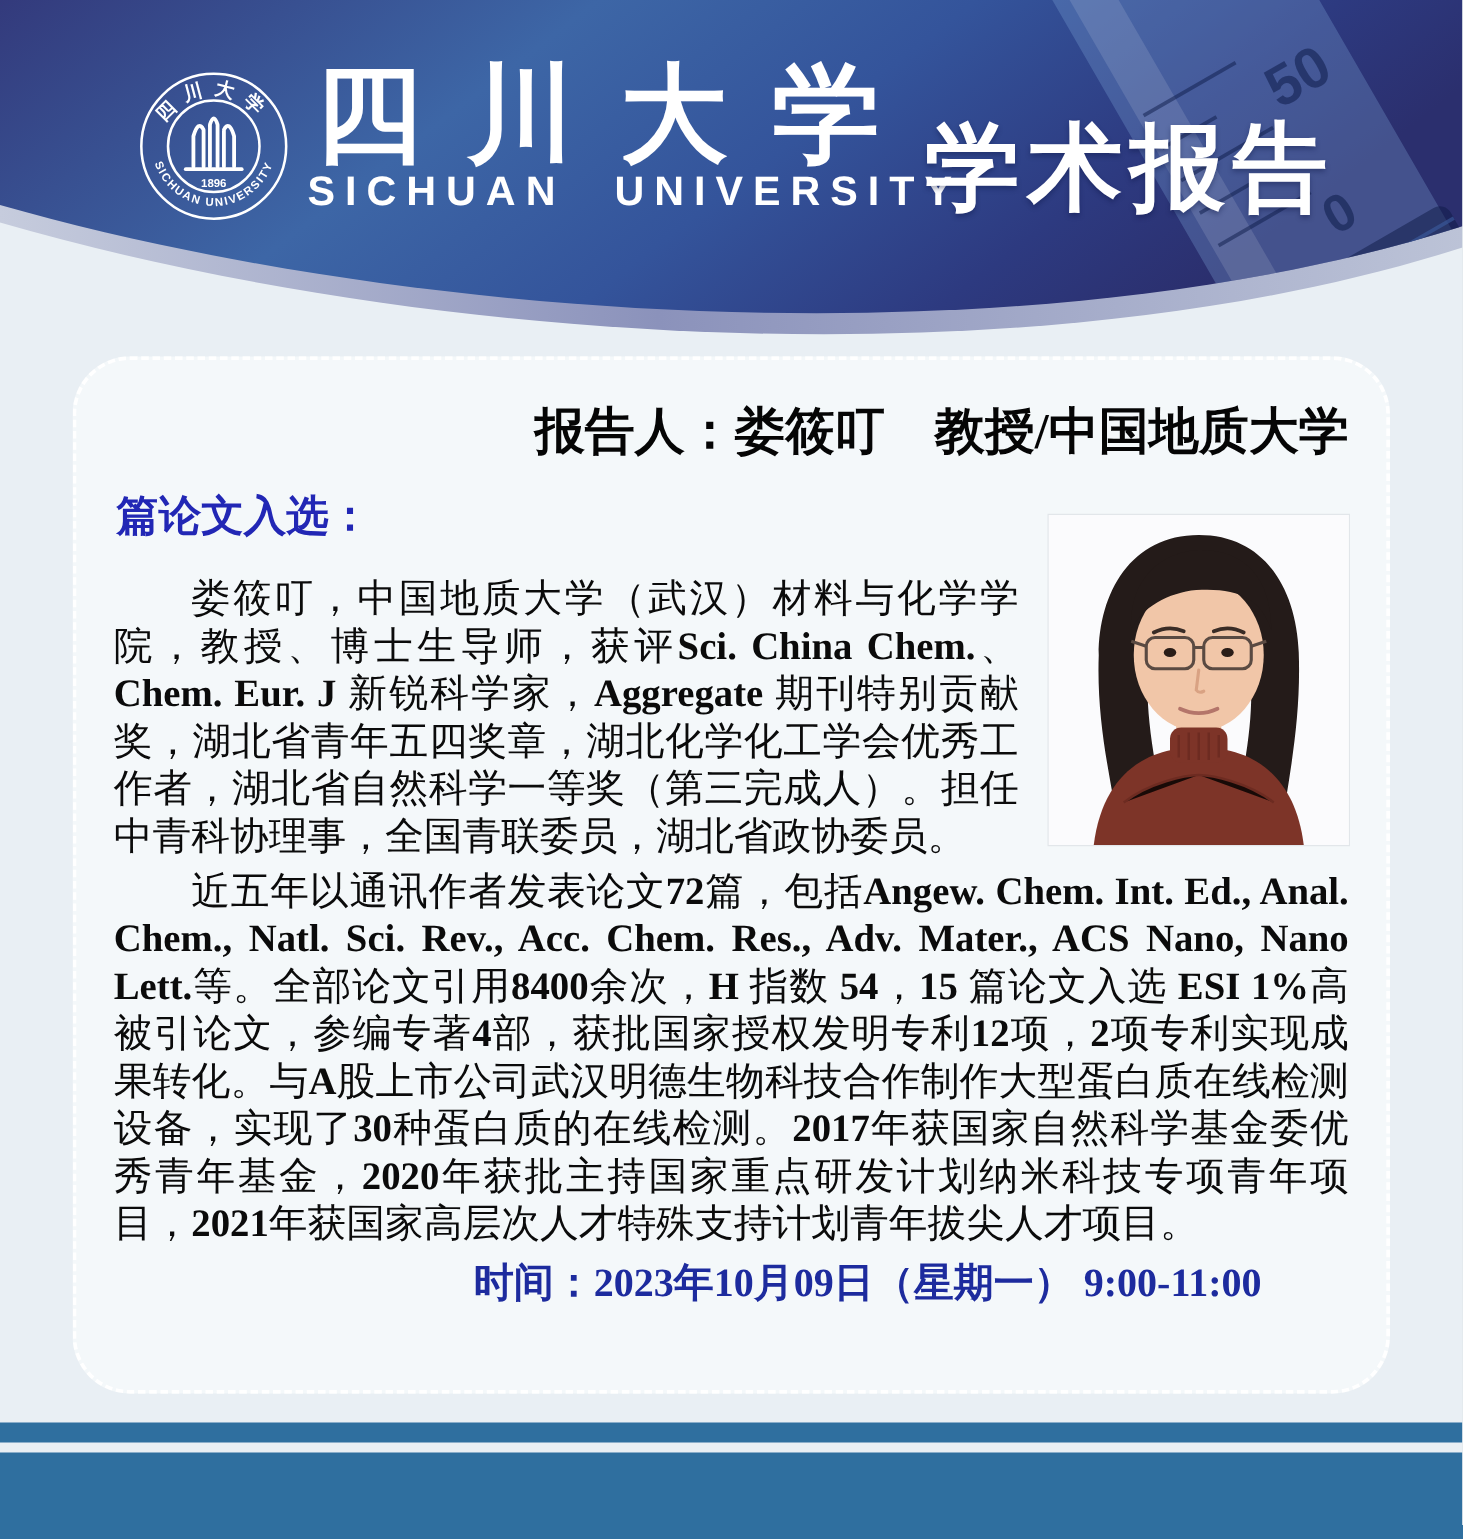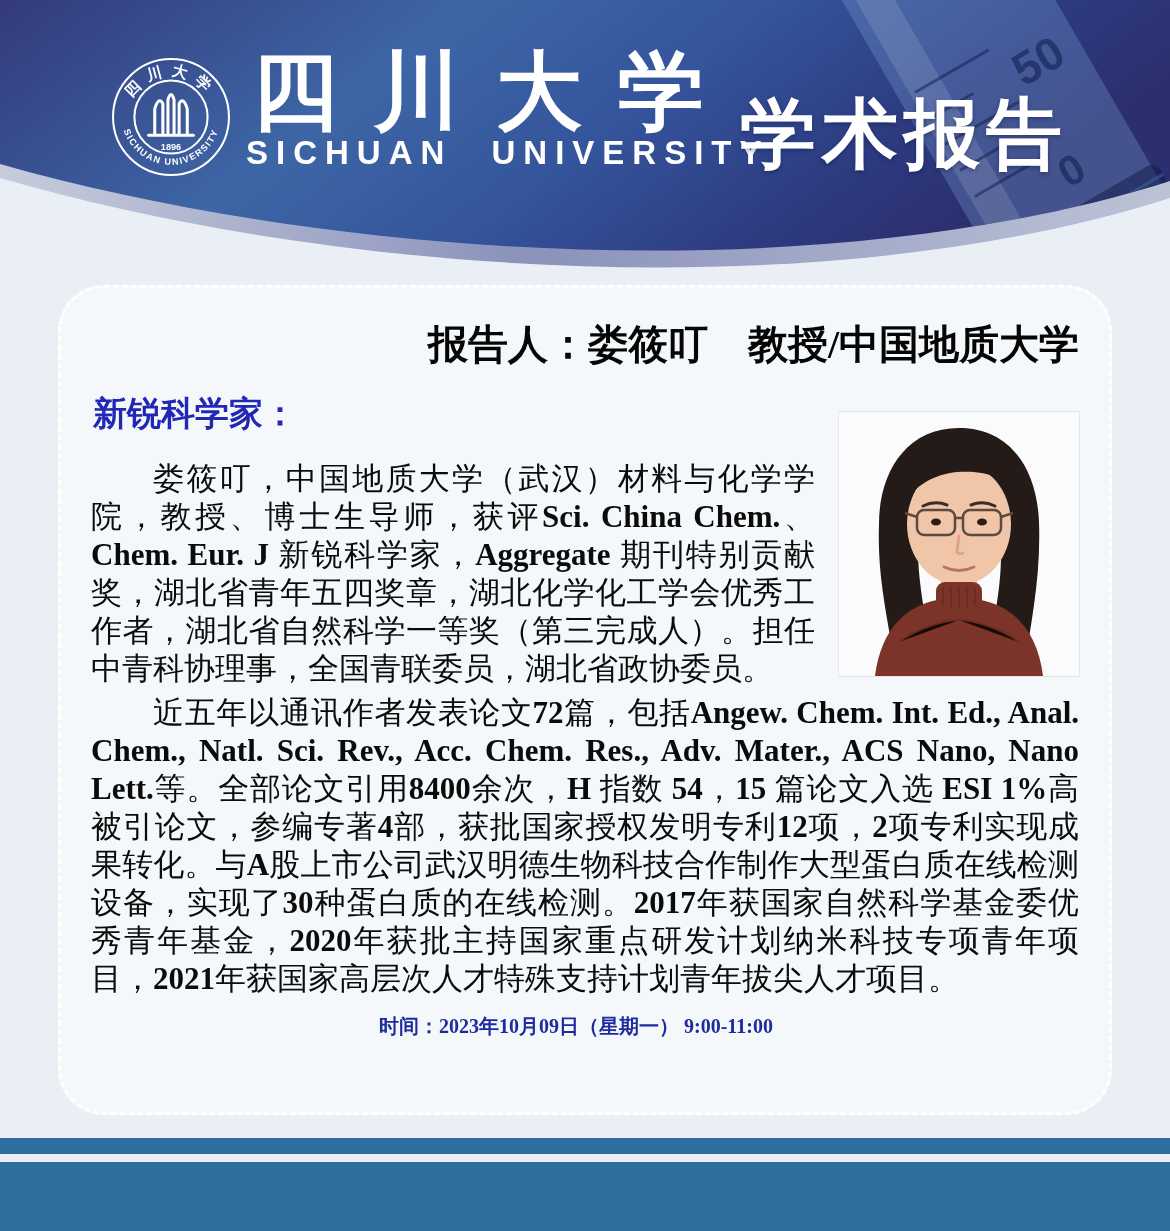--- a/index.html
+++ b/index.html
@@ -58,21 +58,21 @@
     margin:24px 0 0 2px;color:#2227b5;
     font-size:34px;line-height:44px;font-weight:bold;
   }
   .para{
     margin:24px 0 0 0;color:#0b0b0b;
     font-size:31px;line-height:38px;text-align:justify;text-indent:2em;
   }
   .para.second{margin-top:6px;}
   .details{
     margin:8px 0 18px 288px;color:#1d2b9e;
-    font-size:20px;line-height:40px;font-weight:bold;font-family:Liberation Serif, serif;
+    font-size:32px;line-height:40px;font-weight:bold;font-family:Liberation Serif, serif;
   }
   .detail-row{white-space:nowrap;}
   
   .stripe-thin{position:absolute;left:0;top:1138px;width:1170px;height:16px;background:#2f6f9f;}
   .stripe-thick{position:absolute;left:0;top:1162px;width:1170px;height:69px;background:#2f6f9f;}
 </style>
 </head>
 <body>
 
 <div class="poster">
@@ -187,21 +187,21 @@
             <path d="M60,230 C80,214 110,208 120,208 M180,230 C160,214 130,208 120,208"></path>
             <line x1="104" y1="176" x2="104" y2="194"></line>
             <line x1="112" y1="174" x2="112" y2="196"></line>
             <line x1="120" y1="174" x2="120" y2="196"></line>
             <line x1="128" y1="174" x2="128" y2="196"></line>
             <line x1="136" y1="176" x2="136" y2="194"></line>
           </g>
         </svg>
       </div>
 
-      <h3 class="bio-heading">新锐科学家：</h3>
+      <h3 class="bio-heading">篇论文入选：</h3>
       <p class="para"><span>娄筱叮，中国地质大学（武汉）材料与化学学院，教授、博士生导师，获评</span><span style="font-weight: bold;">Sci. China Chem.</span><span>、</span><span style="font-weight: bold;">Chem. Eur. J</span><span> 新锐科学家，</span><span style="font-weight: bold;">Aggregate</span><span> 期刊特别贡献奖，湖北省青年五四奖章，湖北化学化工学会优秀工作者，湖北省自然科学一等奖（第三完成人）。担任中青科协理事，全国青联委员，湖北省政协委员。</span></p>
       <p class="para second"><span>近五年以通讯作者发表论文</span><span style="font-weight: bold;">72</span><span>篇，包括</span><span style="font-weight: bold;">Angew. Chem. Int. Ed., Anal. Chem., Natl. Sci. Rev., Acc. Chem. Res., Adv. Mater., ACS Nano, Nano Lett.</span><span>等。全部论文引用</span><span style="font-weight: bold;">8400</span><span>余次，</span><span style="font-weight: bold;">H</span><span> 指数 </span><span style="font-weight: bold;">54</span><span>，</span><span style="font-weight: bold;">15</span><span> 篇论文入选 </span><span style="font-weight: bold;">ESI 1%</span><span>高被引论文，参编专著</span><span style="font-weight: bold;">4</span><span>部，获批国家授权发明专利</span><span style="font-weight: bold;">12</span><span>项，</span><span style="font-weight: bold;">2</span><span>项专利实现成果转化。与</span><span style="font-weight: bold;">A</span><span>股上市公司武汉明德生物科技合作制作大型蛋白质在线检测设备，实现了</span><span style="font-weight: bold;">30</span><span>种蛋白质的在线检测。</span><span style="font-weight: bold;">2017</span><span>年获国家自然科学基金委优秀青年基金，</span><span style="font-weight: bold;">2020</span><span>年获批主持国家重点研发计划纳米科技专项青年项目，</span><span style="font-weight: bold;">2021</span><span>年获国家高层次人才特殊支持计划青年拔尖人才项目。</span></p>
     </div>
 
     <div class="details">
       <div class="detail-row">
         <span>时间：</span><span>2023年10月09日（星期一） 9:00-11:00</span>
       </div>
       <div class="detail-row">
         

